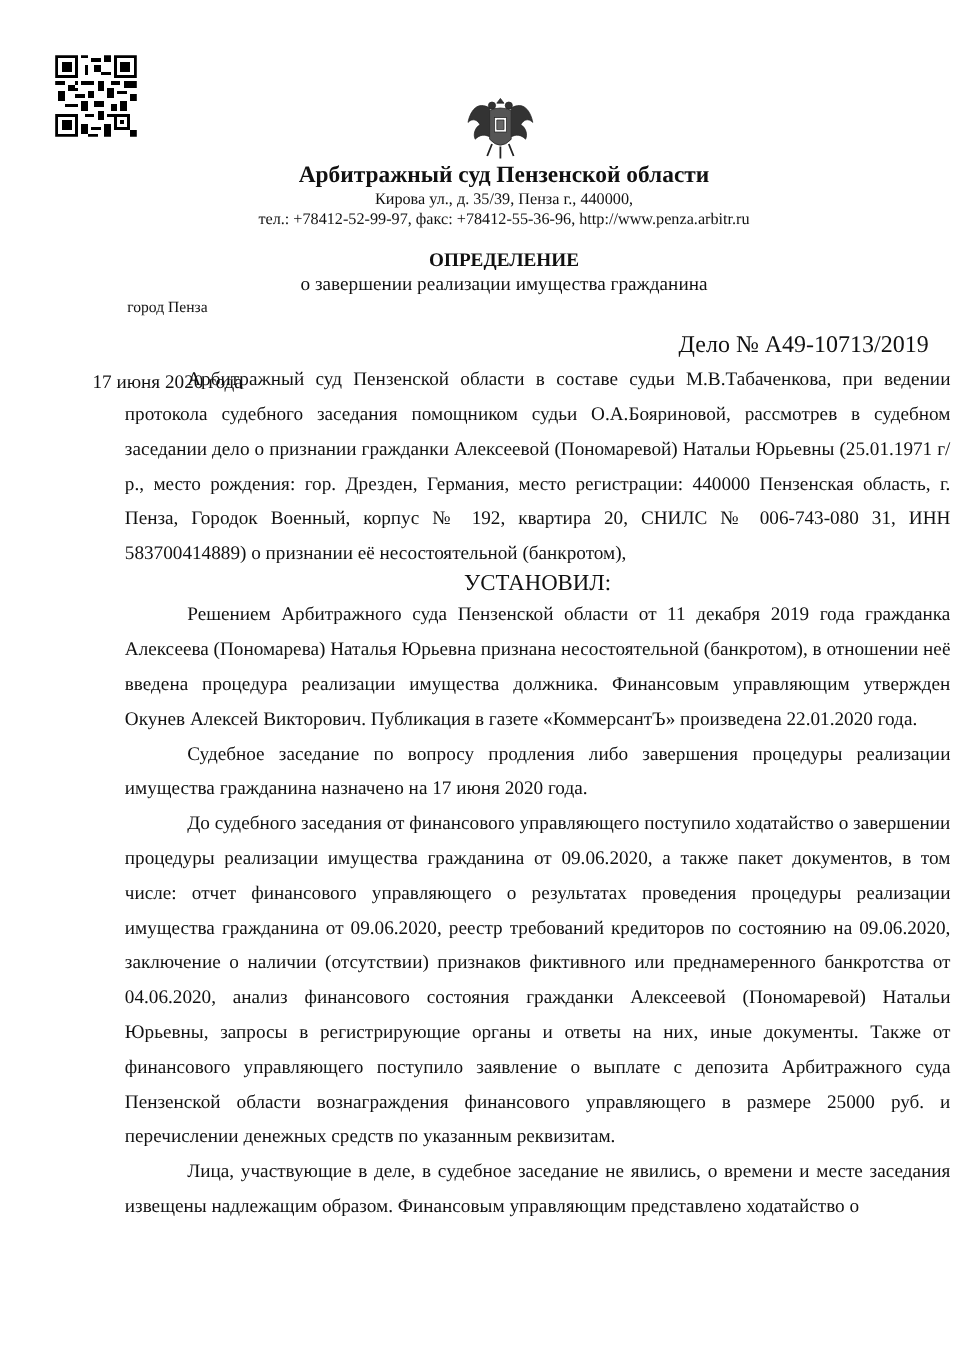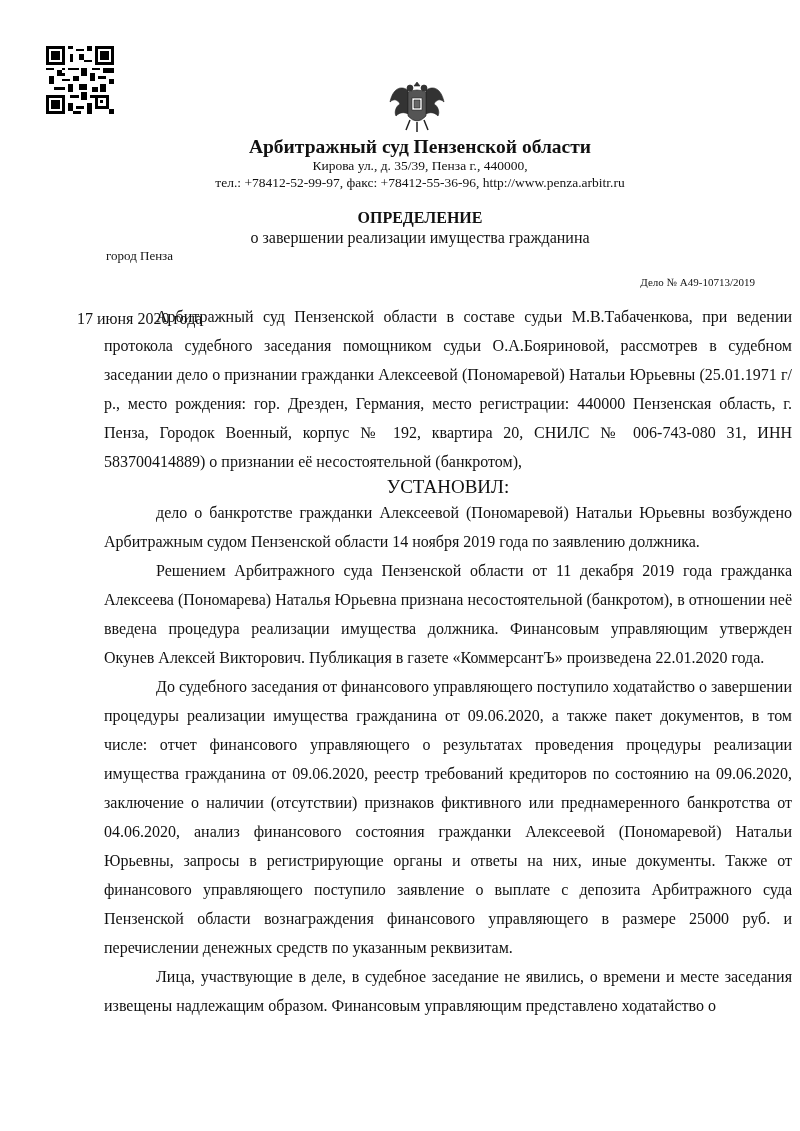--- a/index.html
+++ b/index.html
@@ -6,21 +6,21 @@
     body { width: 800px; height: 1131px; position: relative; overflow: hidden; color: #111; font-family: "Liberation Serif", "DejaVu Serif", serif; }
     .qr { position: absolute; left: 46px; top: 46px; width: 68px; height: 68px; }
     .emblem { position: absolute; left: 386px; top: 76px; width: 62px; height: 58px; }
     .court-name { position: absolute; left: 0; width: 840px; top: 136px; text-align: center; font-weight: bold; font-size: 19.5px; }
     .court-addr { position: absolute; left: 0; width: 840px; top: 158px; text-align: center; font-size: 13.5px; }
     .court-contacts { position: absolute; left: 0; width: 840px; top: 175px; text-align: center; font-size: 13.5px; }
     .doc-title { position: absolute; left: 0; width: 840px; top: 209px; text-align: center; font-weight: bold; font-size: 16px; }
     .doc-subtitle { position: absolute; left: 0; width: 840px; top: 229px; text-align: center; font-size: 16px; }
     .city { position: absolute; left: 77px; top: 248px; font-size: 13px; margin-left: 29px; }
     .date { position: absolute; left: 77px; top: 276px; font-size: 16px; margin-top: 34px; }
-    .case-no { position: absolute; right: 45px; top: 276px; font-size: 11px; }
+    .case-no { position: absolute; right: 26px; top: 276px; font-size: 20px; }
     .body { position: absolute; left: 77px; width: 688px; font-size: 16px; line-height: 29px; text-align: justify; margin-left: 27px; }
     .body p { margin: 0; text-indent: 52px; }
     .heading-ust { text-align: center; text-indent: 0 !important; font-size: 19px; line-height: 22px; margin: 0; }
     .p1 { top: 302px; }
   </style>
 </head>
 <body>
 
 <div>
 
@@ -96,19 +96,19 @@
   <div class="doc-title">ОПРЕДЕЛЕНИЕ</div>
   <div class="doc-subtitle">о завершении реализации имущества гражданина</div>
 
   <div class="city">город Пенза</div>
   <div class="date">17 июня 2020 года</div>
   <div class="case-no">Дело № А49-10713/2019</div>
 
   <div class="body p1">
     <p>Арбитражный суд Пензенской области в составе судьи М.В.Табаченкова, при ведении протокола судебного заседания помощником судьи О.А.Бояриновой, рассмотрев в судебном заседании дело о признании гражданки Алексеевой (Пономаревой) Натальи Юрьевны (25.01.1971 г/р., место рождения: гор. Дрезден, Германия, место регистрации: 440000 Пензенская область, г. Пенза, Городок Военный, корпус № 192, квартира 20, СНИЛС № 006-743-080 31, ИНН 583700414889) о признании её несостоятельной (банкротом),</p>
     <p class="heading-ust">УСТАНОВИЛ:</p>
-    <p>дело о банкротстве гражданки Алексеевой (Пономаревой) Натальи Юрьевны возбуждено Арбитражным судом Пензенской области 14 ноября 2019 года по заявлению должника.</p>
     <p>Решением Арбитражного суда Пензенской области от 11 декабря 2019 года гражданка Алексеева (Пономарева) Наталья Юрьевна признана несостоятельной (банкротом), в отношении неё введена процедура реализации имущества должника. Финансовым управляющим утвержден Окунев Алексей Викторович. Публикация в газете «КоммерсантЪ» произведена 22.01.2020 года.</p>
+    <p>Судебное заседание по вопросу продления либо завершения процедуры реализации имущества гражданина назначено на 17 июня 2020 года.</p>
     <p>До судебного заседания от финансового управляющего поступило ходатайство о завершении процедуры реализации имущества гражданина от 09.06.2020, а также пакет документов, в том числе: отчет финансового управляющего о результатах проведения процедуры реализации имущества гражданина от 09.06.2020, реестр требований кредиторов по состоянию на 09.06.2020, заключение о наличии (отсутствии) признаков фиктивного или преднамеренного банкротства от 04.06.2020, анализ финансового состояния гражданки Алексеевой (Пономаревой) Натальи Юрьевны, запросы в регистрирующие органы и ответы на них, иные документы. Также от  финансового управляющего поступило заявление о выплате с депозита Арбитражного суда Пензенской области вознаграждения финансового управляющего в размере 25000 руб. и перечислении денежных средств по указанным реквизитам.</p>
     <p>Лица, участвующие в деле, в судебное заседание не явились, о времени и месте заседания извещены надлежащим образом. Финансовым управляющим представлено ходатайство о</p>
   </div>
 
 </div>
 
 </body></html>

